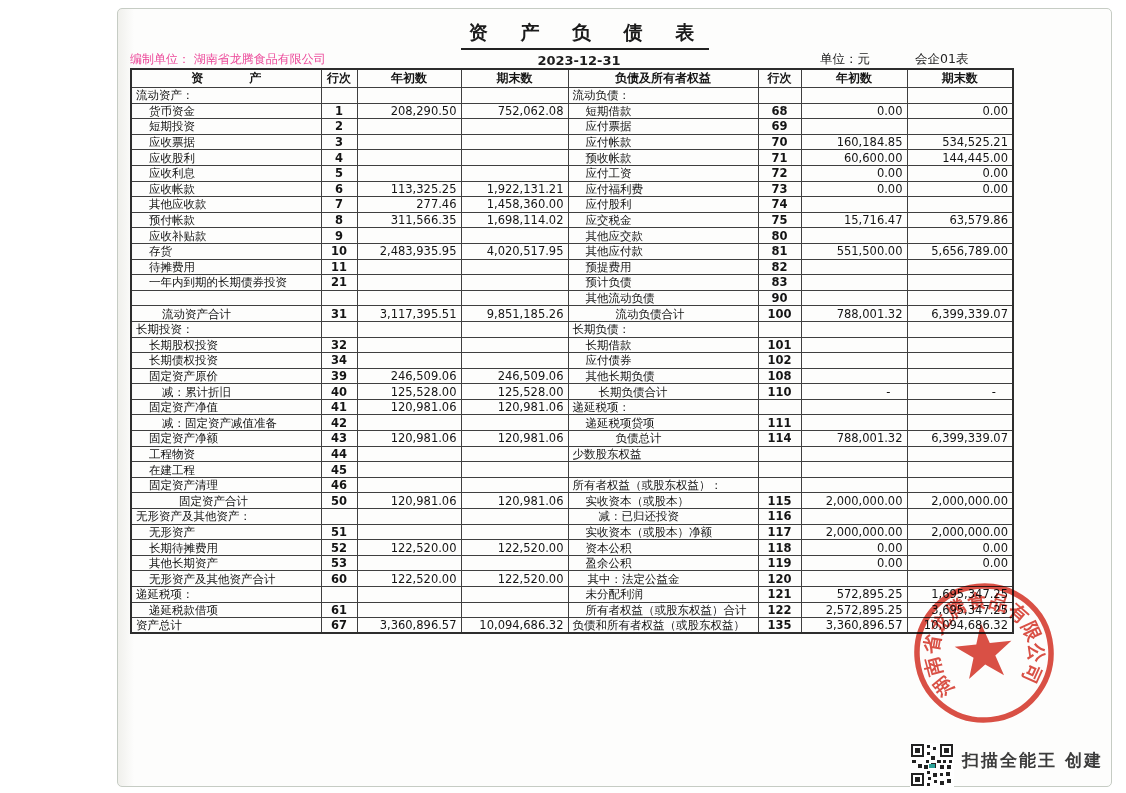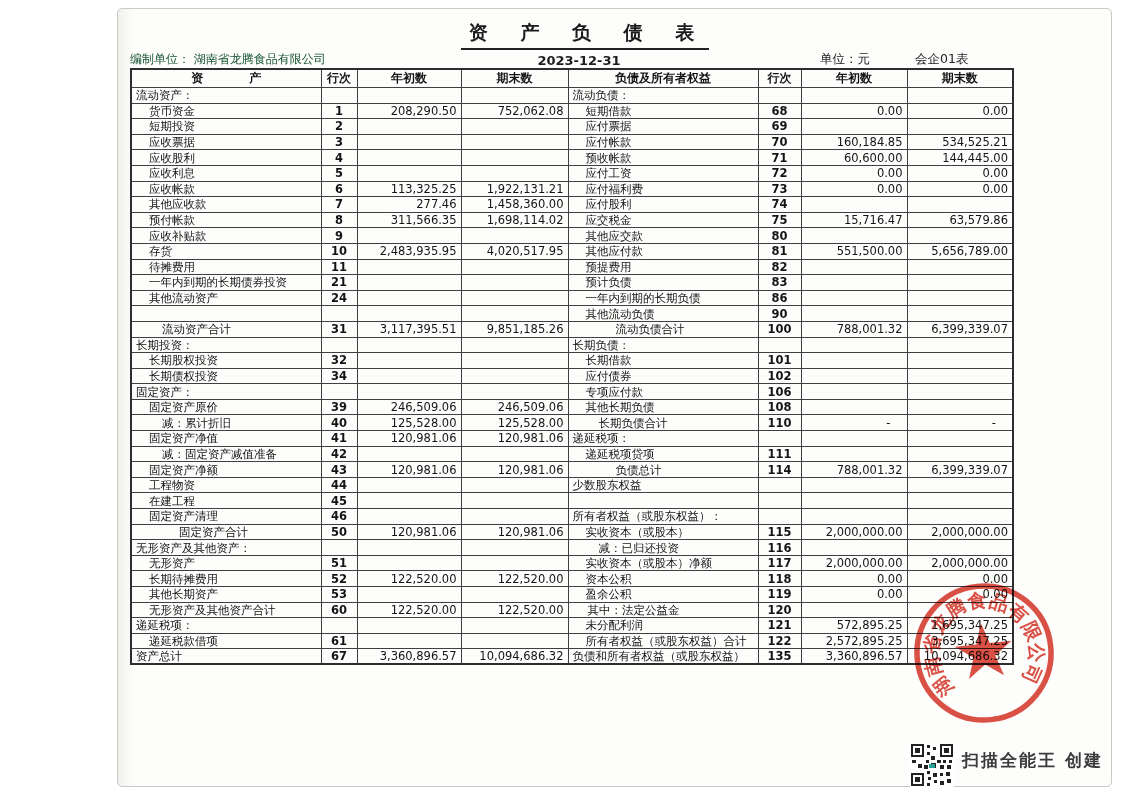--- a/index.html
+++ b/index.html
@@ -15,21 +15,21 @@
     background:linear-gradient(90deg,#f0f0ec 0px,#fdfdfc 16px,#fdfdfc 100%);
   }
   .doc-title-wrap{position:absolute;left:130px;top:20px;width:882px;text-align:center;}
   .doc-title{
     display:inline-block;margin-left:28px;
     font-size:19px;font-weight:700;letter-spacing:13px;color:#1b1b1b;
     border-bottom:2px solid #222;padding:0 2px 2px 8px;white-space:pre;
   }
   .prepared-by{
     position:absolute;left:130px;top:51px;width:330px;
-    font-size:12px;color:#14532d;filter:blur(0.35px);white-space:nowrap;
+    font-size:12px;color:#ec4899;filter:blur(0.35px);white-space:nowrap;
   }
   .report-date{position:absolute;left:130px;top:50px;width:882px;text-align:center;}
   .report-date span{display:inline-block;margin-left:16px;font-size:13px;font-weight:600;color:#1d1d1d;}
   .unit-label{position:absolute;left:820px;top:51px;font-size:12.5px;color:#232323;}
   .form-label{position:absolute;left:915px;top:51px;font-size:12.5px;color:#232323;}
 
   table.balance{
     position:absolute;left:130px;top:68px;width:882px;
     border-collapse:collapse;table-layout:fixed;
     border:2px solid #2d2d2d;
@@ -222,30 +222,20 @@
         <td class="lbl" style="padding-left: 17px;">一年内到期的长期债券投资</td>
         <td class="num ctr">21</td>
         <td class="num"></td>
         <td class="num"></td>
         <td class="lbl" style="padding-left: 17px;">预计负债</td>
         <td class="num ctr">83</td>
         <td class="num"></td>
         <td class="num"></td>
       </tr>
       <tr>
-        <td class="lbl" style="padding-left: 17px;">其他流动资产</td>
-        <td class="num ctr">24</td>
-        <td class="num"></td>
-        <td class="num"></td>
-        <td class="lbl" style="padding-left: 17px;">一年内到期的长期负债</td>
-        <td class="num ctr">86</td>
-        <td class="num"></td>
-        <td class="num"></td>
-      </tr>
-      <tr>
         <td class="lbl" style="padding-left: 4px;"></td>
         <td class="num ctr"></td>
         <td class="num"></td>
         <td class="num"></td>
         <td class="lbl" style="padding-left: 17px;">其他流动负债</td>
         <td class="num ctr">90</td>
         <td class="num"></td>
         <td class="num"></td>
       </tr>
       <tr>
@@ -278,30 +268,20 @@
         <td class="num"></td>
         <td class="num"></td>
       </tr>
       <tr>
         <td class="lbl" style="padding-left: 17px;">长期债权投资</td>
         <td class="num ctr">34</td>
         <td class="num"></td>
         <td class="num"></td>
         <td class="lbl" style="padding-left: 17px;">应付债券</td>
         <td class="num ctr">102</td>
-        <td class="num"></td>
-        <td class="num"></td>
-      </tr>
-      <tr>
-        <td class="lbl" style="padding-left: 4px;">固定资产：</td>
-        <td class="num ctr"></td>
-        <td class="num"></td>
-        <td class="num"></td>
-        <td class="lbl" style="padding-left: 17px;">专项应付款</td>
-        <td class="num ctr">106</td>
         <td class="num"></td>
         <td class="num"></td>
       </tr>
       <tr>
         <td class="lbl" style="padding-left: 17px;">固定资产原价</td>
         <td class="num ctr">39</td>
         <td class="num">246,509.06</td>
         <td class="num">246,509.06</td>
         <td class="lbl" style="padding-left: 17px;">其他长期负债</td>
         <td class="num ctr">108</td>

